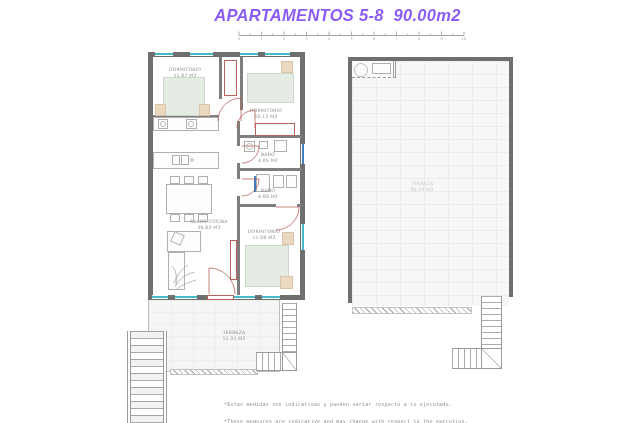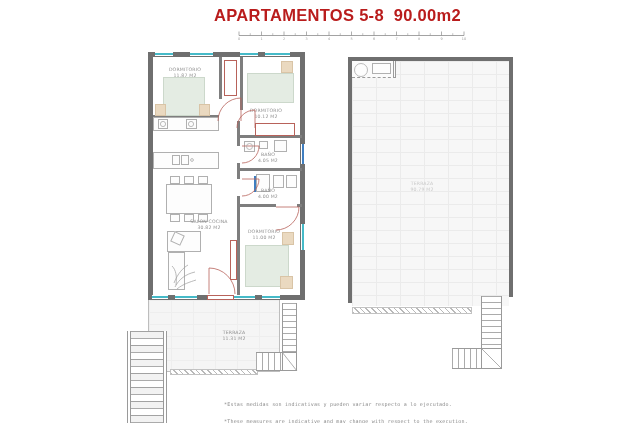--- a/index.html
+++ b/index.html
@@ -30,21 +30,21 @@
   .flight-v{position:absolute;border-left:1px solid #9a9a9a;border-right:1px solid #9a9a9a;box-sizing:border-box;
         background:repeating-linear-gradient(to bottom,#ababab 0 1px,transparent 1px 6px),#fff;}
   .flight-h{position:absolute;border-top:1px solid #9a9a9a;border-bottom:1px solid #9a9a9a;box-sizing:border-box;
         background:repeating-linear-gradient(to right,#ababab 0 1px,transparent 1px 6px),#fff;}
   .corner{position:absolute;border:1px solid #9a9a9a;background:#fff;box-sizing:border-box;}
   .bigstair{position:absolute;box-sizing:border-box;border-left:1px solid #9a9a9a;border-right:1px solid #9a9a9a;
         box-shadow:inset 2px 0 0 #fff,inset 3px 0 0 #9a9a9a,inset -2px 0 0 #fff,inset -3px 0 0 #9a9a9a;
         background:repeating-linear-gradient(to bottom,rgba(0,0,0,.05) 0 7px,transparent 7px 14px),
                    repeating-linear-gradient(to bottom,#ababab 0 1px,transparent 1px 7px),#fff;}
   #title{position:absolute;left:170px;top:6px;width:335px;text-align:center;font-size:16.5px;
-        font-weight:bold;color:#b91c1c;white-space:pre;letter-spacing:.3px;}
+        font-weight:bold;color:#8b5cf6;white-space:pre;letter-spacing:.3px;font-style:italic;}
   #footnotes{position:absolute;left:224px;top:391px;font-family:"DejaVu Sans Mono",monospace;
         font-size:5px;line-height:5.6px;color:#8b8b8b;letter-spacing:.2px;white-space:pre;}
   .utility{position:absolute;background:#fbfbfb;border-bottom:1px dashed #9a9a9a;border-right:3px double #9a9a9a;box-sizing:border-box;}
   svg{overflow:visible;}
 </style>
 </head>
 <body>
 
 <div id="canvas">
 

